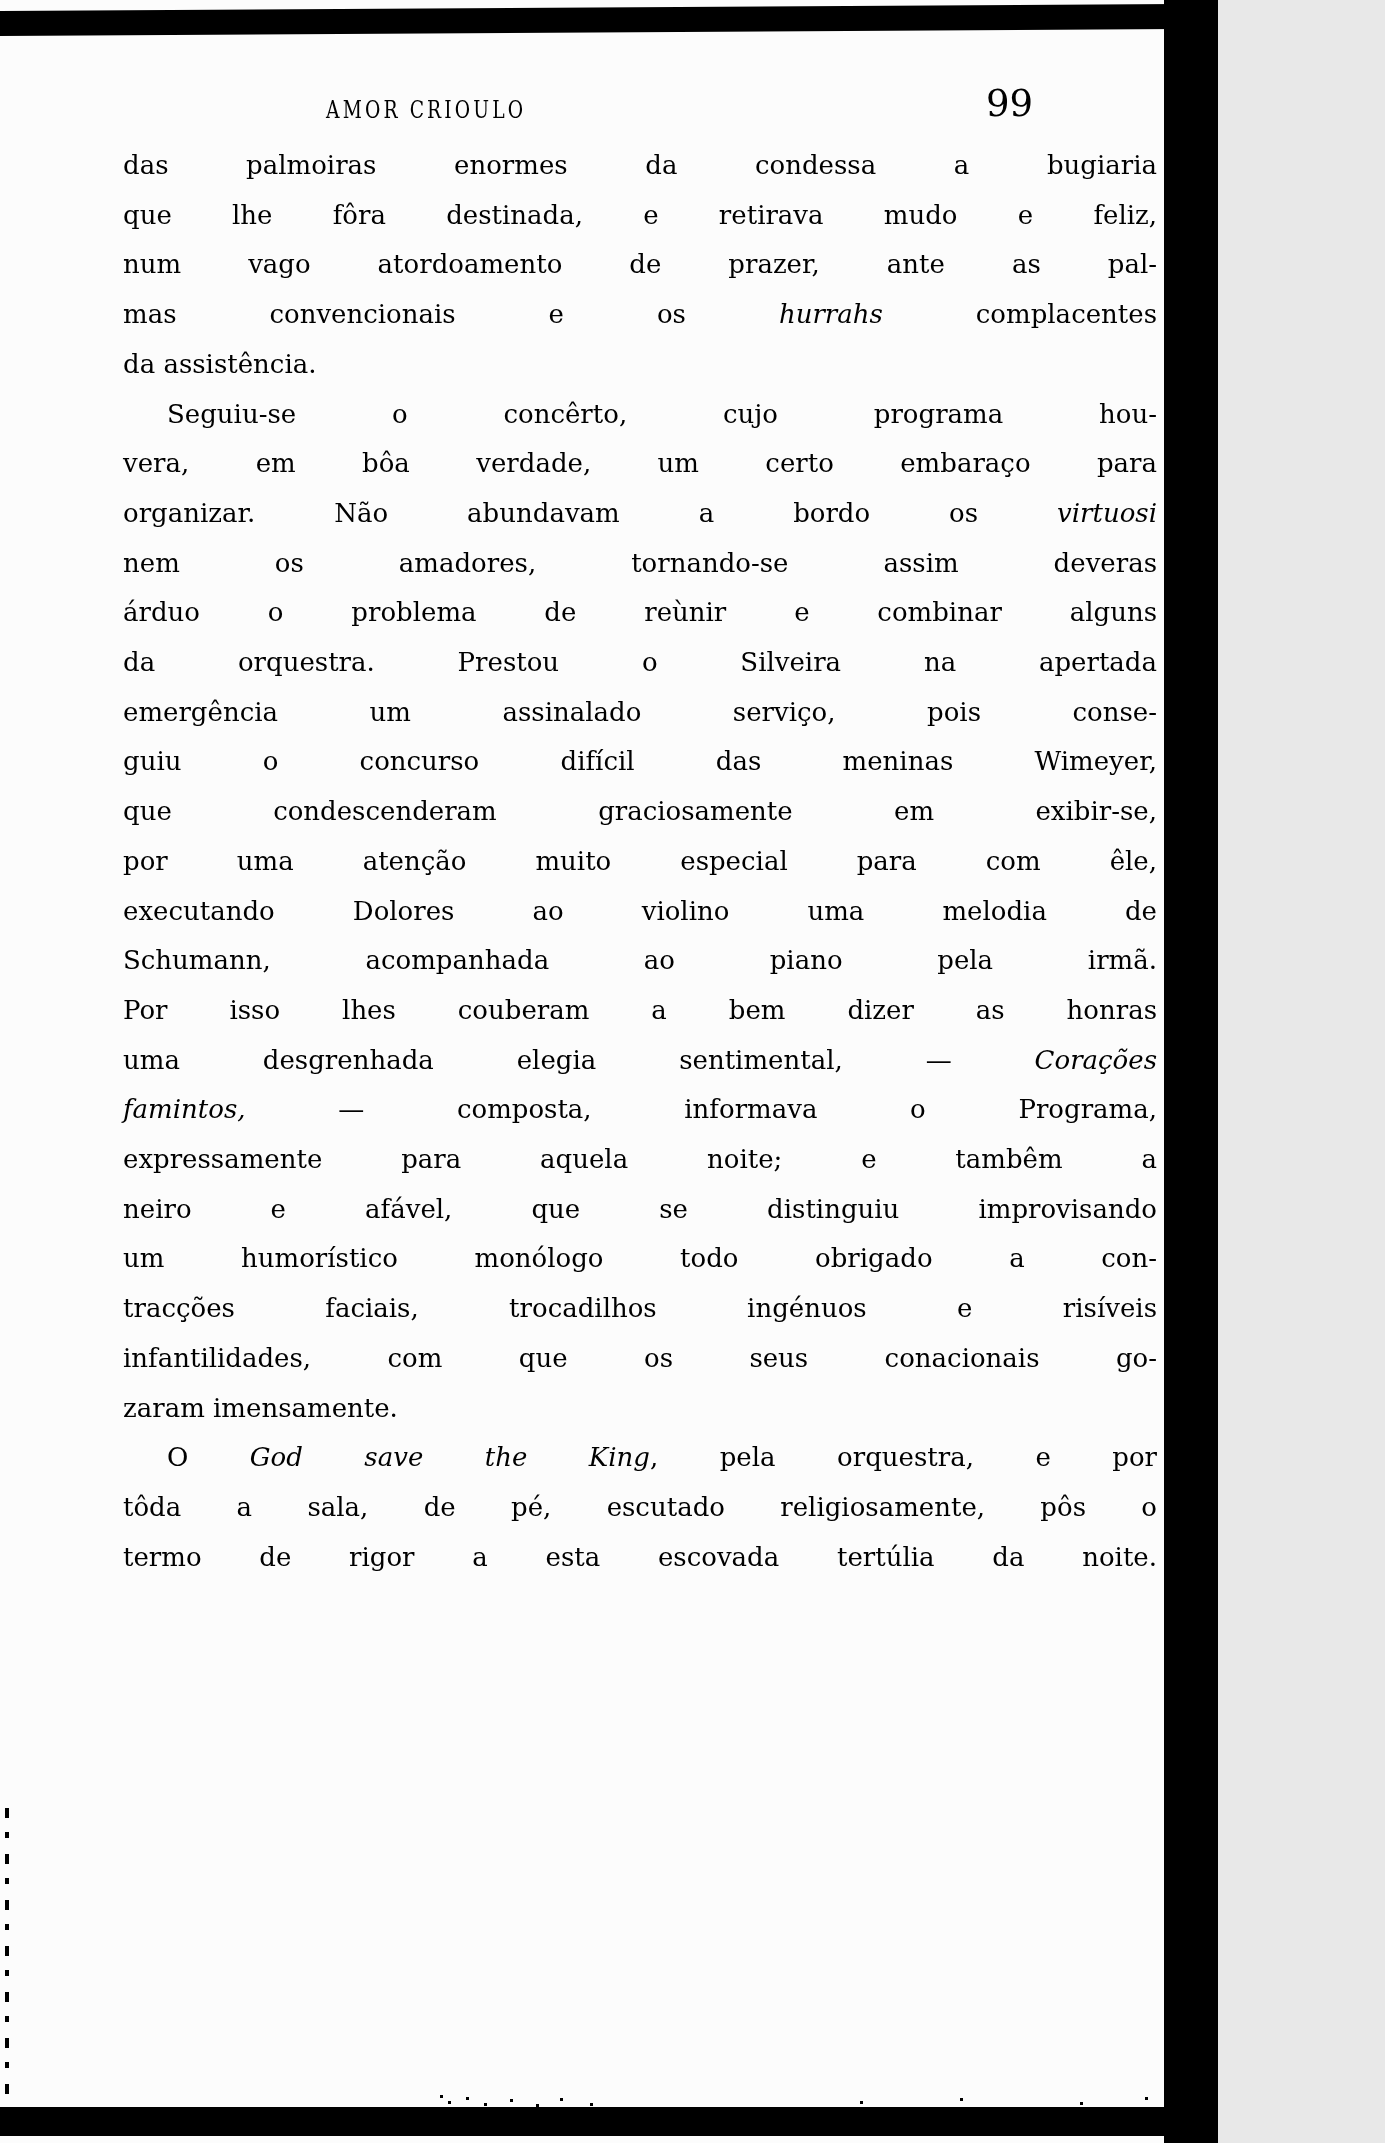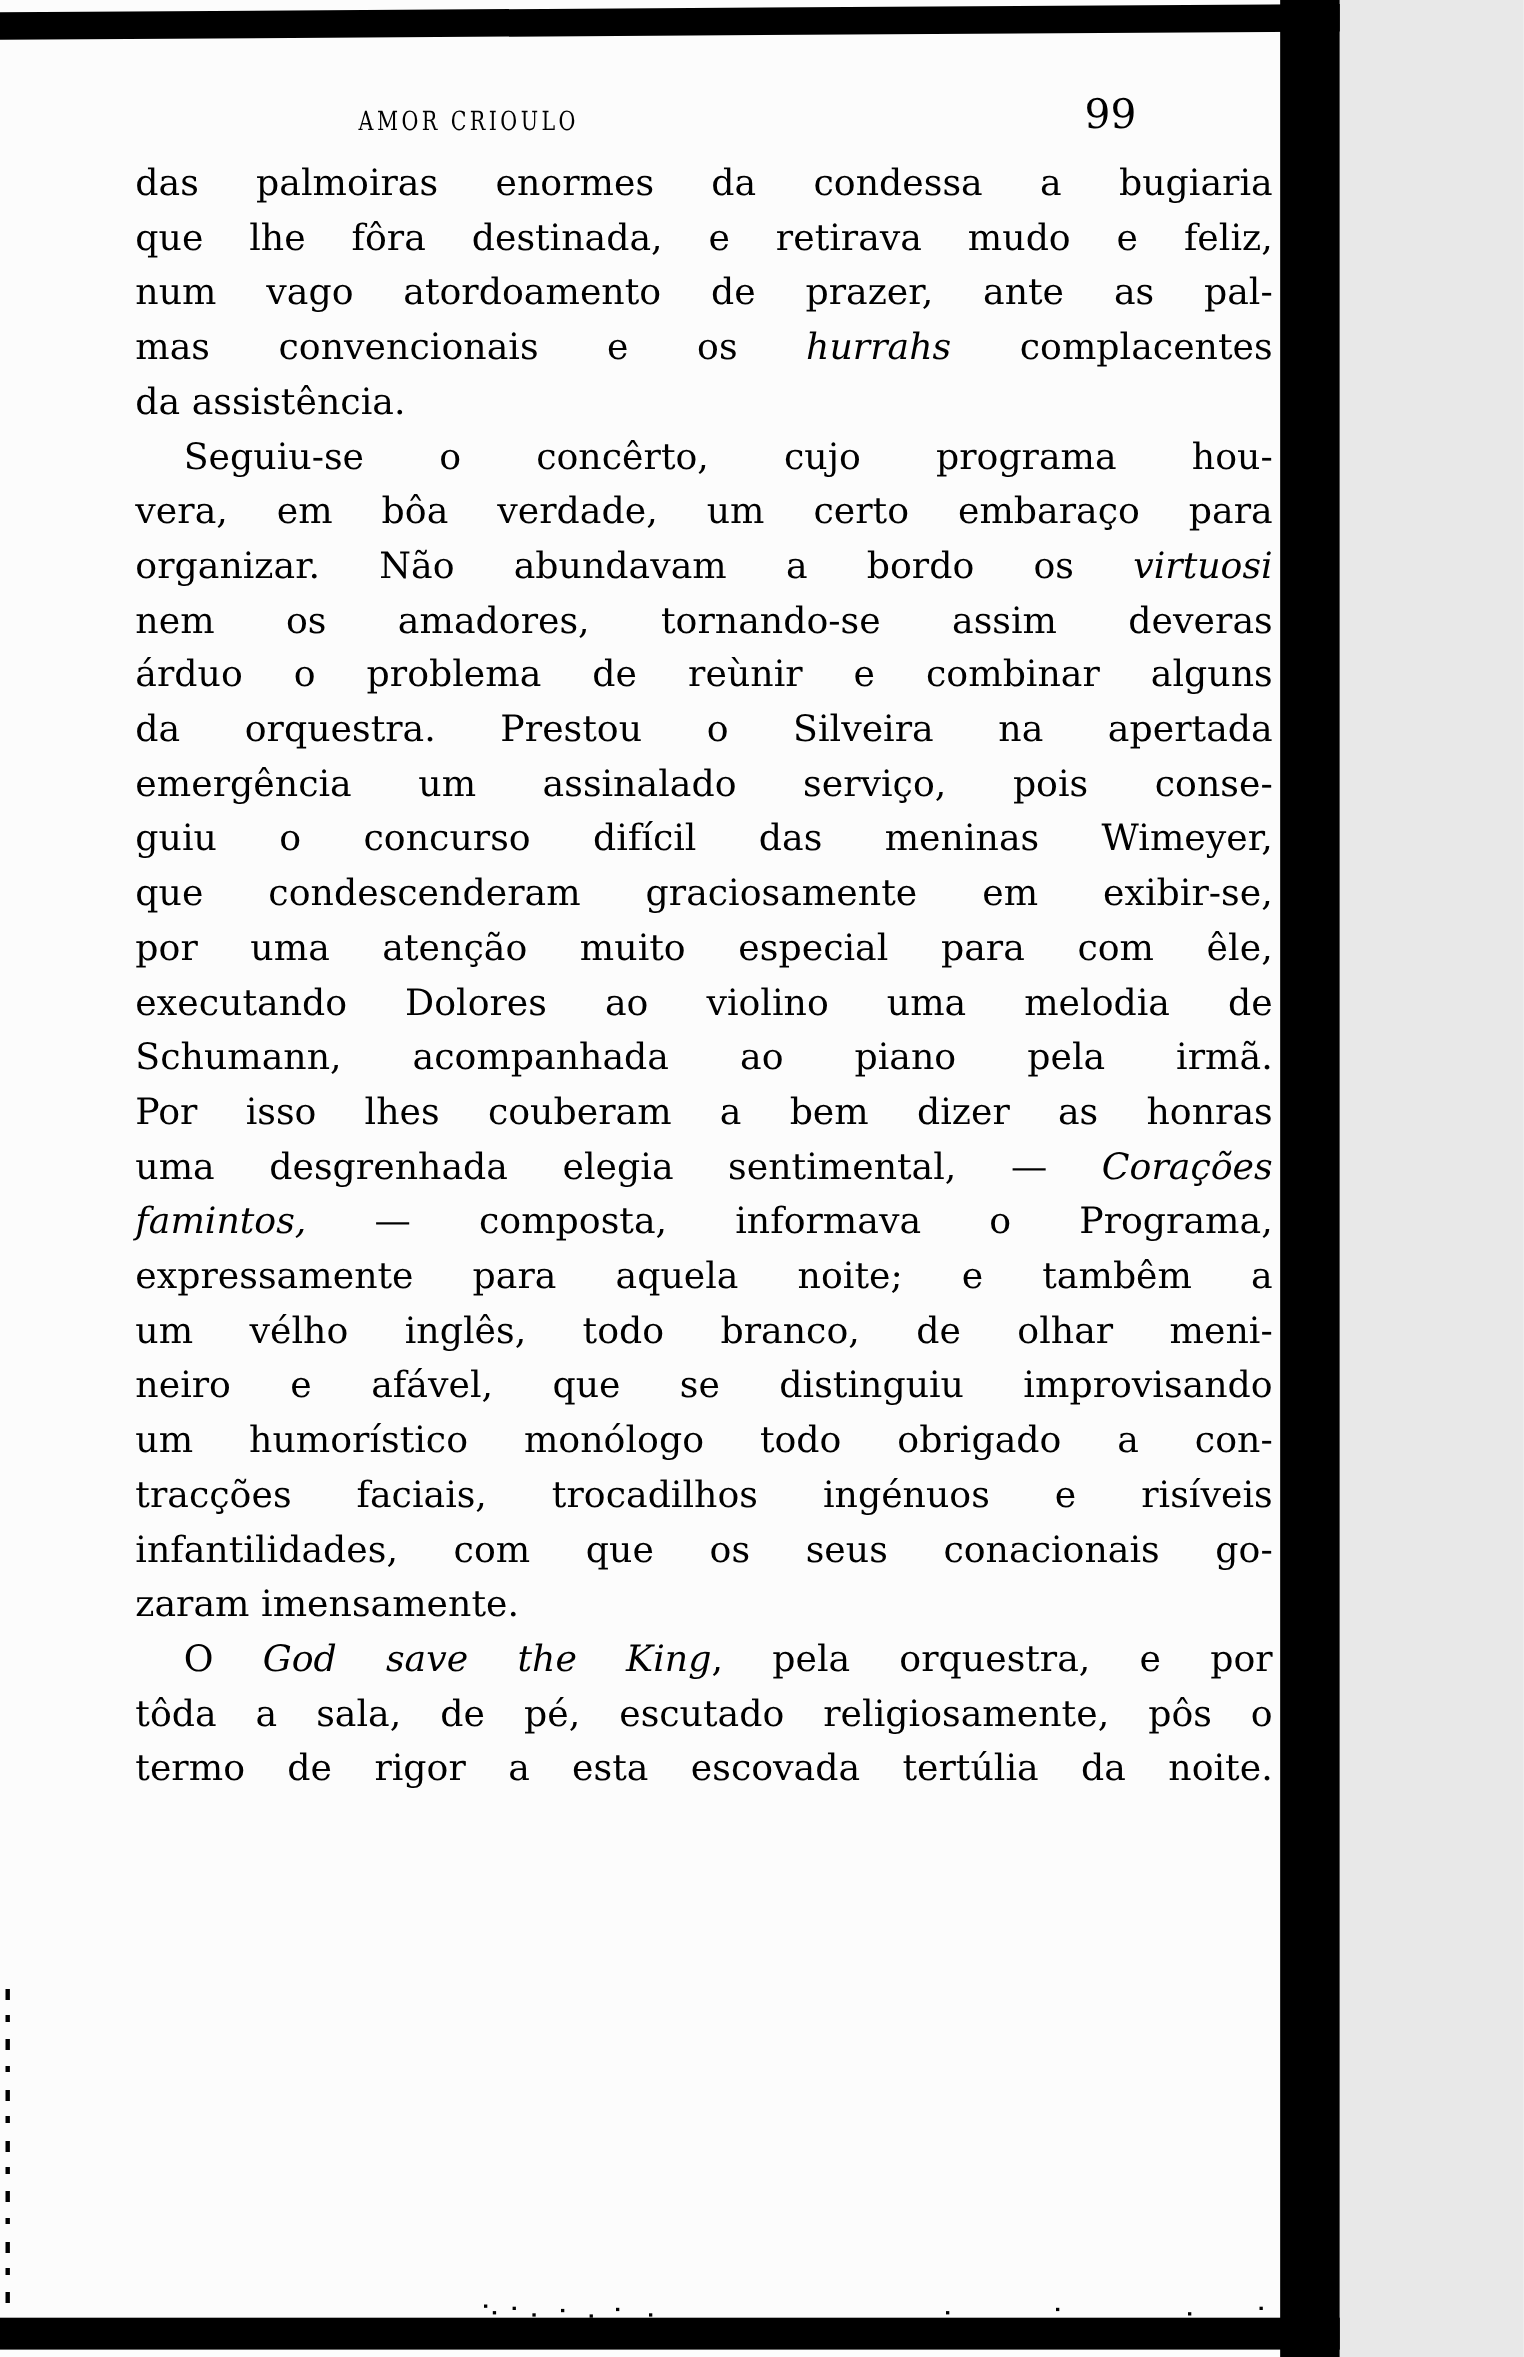--- a/index.html
+++ b/index.html
@@ -58,21 +58,21 @@
     white-space: nowrap;
   }
   #head-page-number {
     position: absolute; left: 986px; top: 82px;
     font-size: 37px;
   }
   
   #text-block {
     position: absolute; left: 123px; top: 141px;
     width: 1034px;
-    font-size: 33px;
+    font-size: 26px;
     line-height: 49.7px;
     text-rendering: optimizeLegibility;
   }
   .paragraph { margin: 0; }
   .line {
     text-align: justify;
     text-align-last: justify;
     white-space: normal;
   }
   .line.last { text-align-last: left; }
@@ -113,21 +113,20 @@
         <div class="line"><span>emergência um assinalado serviço, pois conse-</span></div>
         <div class="line"><span>guiu o concurso difícil das meninas Wimeyer,</span></div>
         <div class="line"><span>que condescenderam graciosamente em exibir-se,</span></div>
         <div class="line"><span>por uma atenção muito especial para com êle,</span></div>
         <div class="line"><span>executando Dolores ao violino uma melodia de</span></div>
         <div class="line"><span>Schumann, acompanhada ao piano pela irmã.</span></div>
         <div class="line"><span>Por isso lhes couberam a bem dizer as honras</span></div>
         <div class="line"><span>uma desgrenhada elegia sentimental, — </span><span class="em">Corações</span></div>
         <div class="line"><span class="em">famintos,</span><span> — composta, informava o Programa,</span></div>
         <div class="line"><span>expressamente para aquela noite; e tambêm a</span></div>
-        <div class="line"><span>um vélho inglês, todo branco, de olhar meni-</span></div>
         <div class="line"><span>neiro e afável, que se distinguiu improvisando</span></div>
         <div class="line"><span>um humorístico monólogo todo obrigado a con-</span></div>
         <div class="line"><span>tracções faciais, trocadilhos ingénuos e risíveis</span></div>
         <div class="line"><span>infantilidades, com que os seus conacionais go-</span></div>
         <div class="line last"><span>zaram imensamente.</span></div>
       </div>
       <div class="paragraph">
         <div class="line indent"><span>O </span><span class="em">God save the King</span><span>, pela orquestra, e por</span></div>
         <div class="line"><span>tôda a sala, de pé, escutado religiosamente, pôs o</span></div>
         <div class="line"><span>termo de rigor a esta escovada tertúlia da noite.</span></div>

